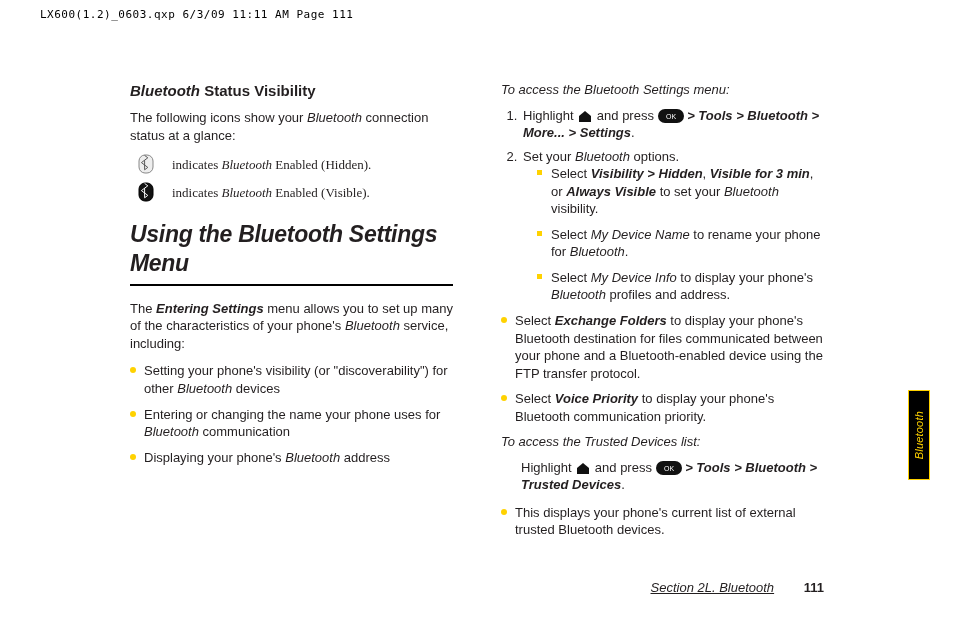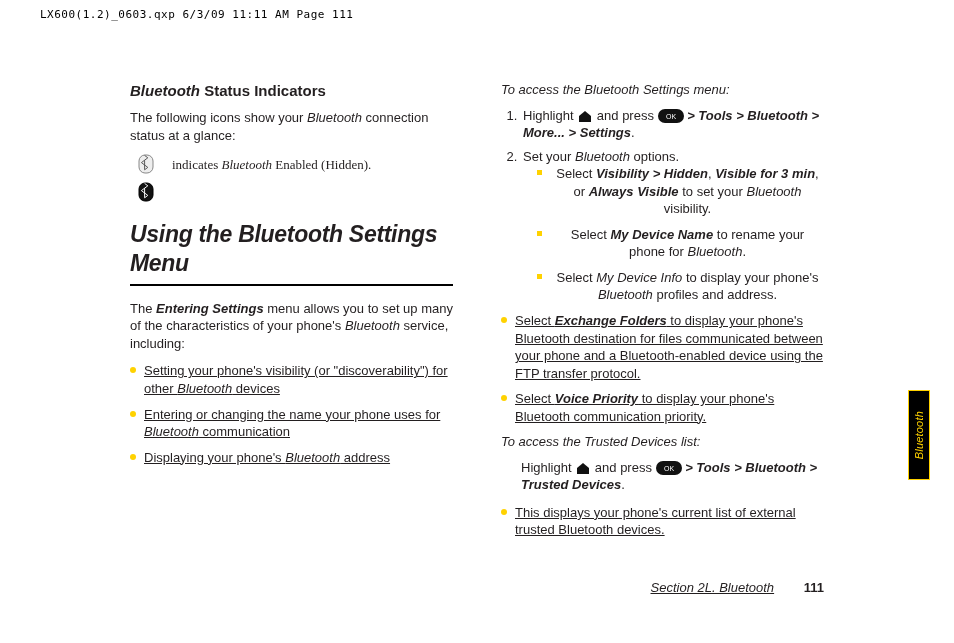--- a/index.html
+++ b/index.html
@@ -72,21 +72,20 @@
   }
   .rule {
     border: 0;
     border-top: 2px solid #000;
     margin: 0 0 14px 0;
   }
   ul.bul {
     list-style: none;
     padding: 0;
     margin: 0 0 8px 0;
-    text-decoration: underline;
   }
   ul.bul > li {
     position: relative;
     padding-left: 14px;
     margin-bottom: 8px;
   }
   ul.bul > li::before {
     content: "";
     position: absolute;
     left: 0;
@@ -98,21 +97,20 @@
   }
   ul.sq {
     list-style: none;
     padding: 0;
     margin: 0 0 6px 14px;
   }
   ul.sq > li {
     position: relative;
     padding-left: 14px;
     margin-bottom: 8px;
-    text-align: center;
   }
   ul.sq > li::before {
     content: "";
     position: absolute;
     left: 0;
     top: 5px;
     width: 5px;
     height: 5px;
     background: #ffd200;
   }
@@ -163,21 +161,21 @@
 </head>
 <body>
 
 <div class="page">
   <div class="crop-mark">LX600(1.2)_0603.qxp  6/3/09  11:11 AM  Page 111</div>
 
   <div class="cols">
 
     <div class="col">
       <h3 class="h-sub">
-        <span class="ital">Bluetooth</span><span> Status Indicators</span>
+        <span class="ital">Bluetooth</span><span> Status Visibility</span>
       </h3>
       <p>
         <span>The following icons show your </span><span class="ital">Bluetooth</span><span> connection status at a glance:</span>
       </p>
 
       <div class="icon-row">
         <span class="bt-icon">
           <svg width="16" height="20" viewBox="0 0 16 20">
               <rect x="1" y="1" width="14" height="18" rx="6" fill="#eee" stroke="#888"></rect>
               <path d="M7 4v12l4-3-8-6 8-6-4-3" fill="none" stroke="#555" stroke-width="1.2" transform="translate(1,3) scale(0.8)"></path>
@@ -187,20 +185,23 @@
           <span>indicates </span><span class="ital">Bluetooth</span><span> Enabled (Hidden).</span>
         </span>
       </div>
 
       <div class="icon-row">
         <span class="bt-icon">
           <svg width="16" height="20" viewBox="0 0 16 20">
               <rect x="1" y="1" width="14" height="18" rx="6" fill="#111" stroke="#000"></rect>
               <path d="M7 4v12l4-3-8-6 8-6-4-3" fill="none" stroke="#fff" stroke-width="1.2" transform="translate(1,3) scale(0.8)"></path>
             </svg>
+        </span>
+        <span>
+          <span>indicates </span><span class="ital">Bluetooth</span><span> Enabled (Visible).</span>
         </span>
       </div>
 
 
       <h2 class="h-section">Using the Bluetooth Settings Menu</h2>
       <hr class="rule">
 
       <p>
         <span>The </span><span class="ital" style="font-weight:bold">Entering Settings</span><span> menu allows you to set up many of the characteristics of your phone's </span><span class="ital">Bluetooth</span><span> service, including:</span>
       </p>
@@ -238,21 +239,21 @@
           </span>
           <span class="ital" style="font-weight:bold"> &gt; Tools &gt; Bluetooth &gt; More... &gt; Settings</span><span>.</span>
         </li>
         <li>
           <span>Set your </span><span class="ital">Bluetooth</span><span> options.</span>
           <ul class="sq">
             <li>
               <span>Select </span><span class="ital" style="font-weight:bold">Visibility &gt; Hidden</span><span>, </span><span class="ital" style="font-weight:bold">Visible for 3 min</span><span>, or </span><span class="ital" style="font-weight:bold">Always Visible</span><span> to set your </span><span class="ital">Bluetooth</span><span> visibility.</span>
             </li>
             <li>
-              <span>Select </span><span class="ital" style="font-weight:bold">My Device Name</span><span> to rename your phone for </span><span class="ital">Bluetooth</span><span>.</span>
+              <span>Select </span><span class="ital" style="font-weight:normal">My Device Name</span><span> to rename your phone for </span><span class="ital">Bluetooth</span><span>.</span>
             </li>
             <li>
               <span>Select </span><span class="ital" style="font-weight:normal">My Device Info</span><span> to display your phone's </span><span class="ital">Bluetooth</span><span> profiles and address.</span>
             </li>
           </ul>
         </li>
       </ol>
 
       <ul class="bul">
         <li>

